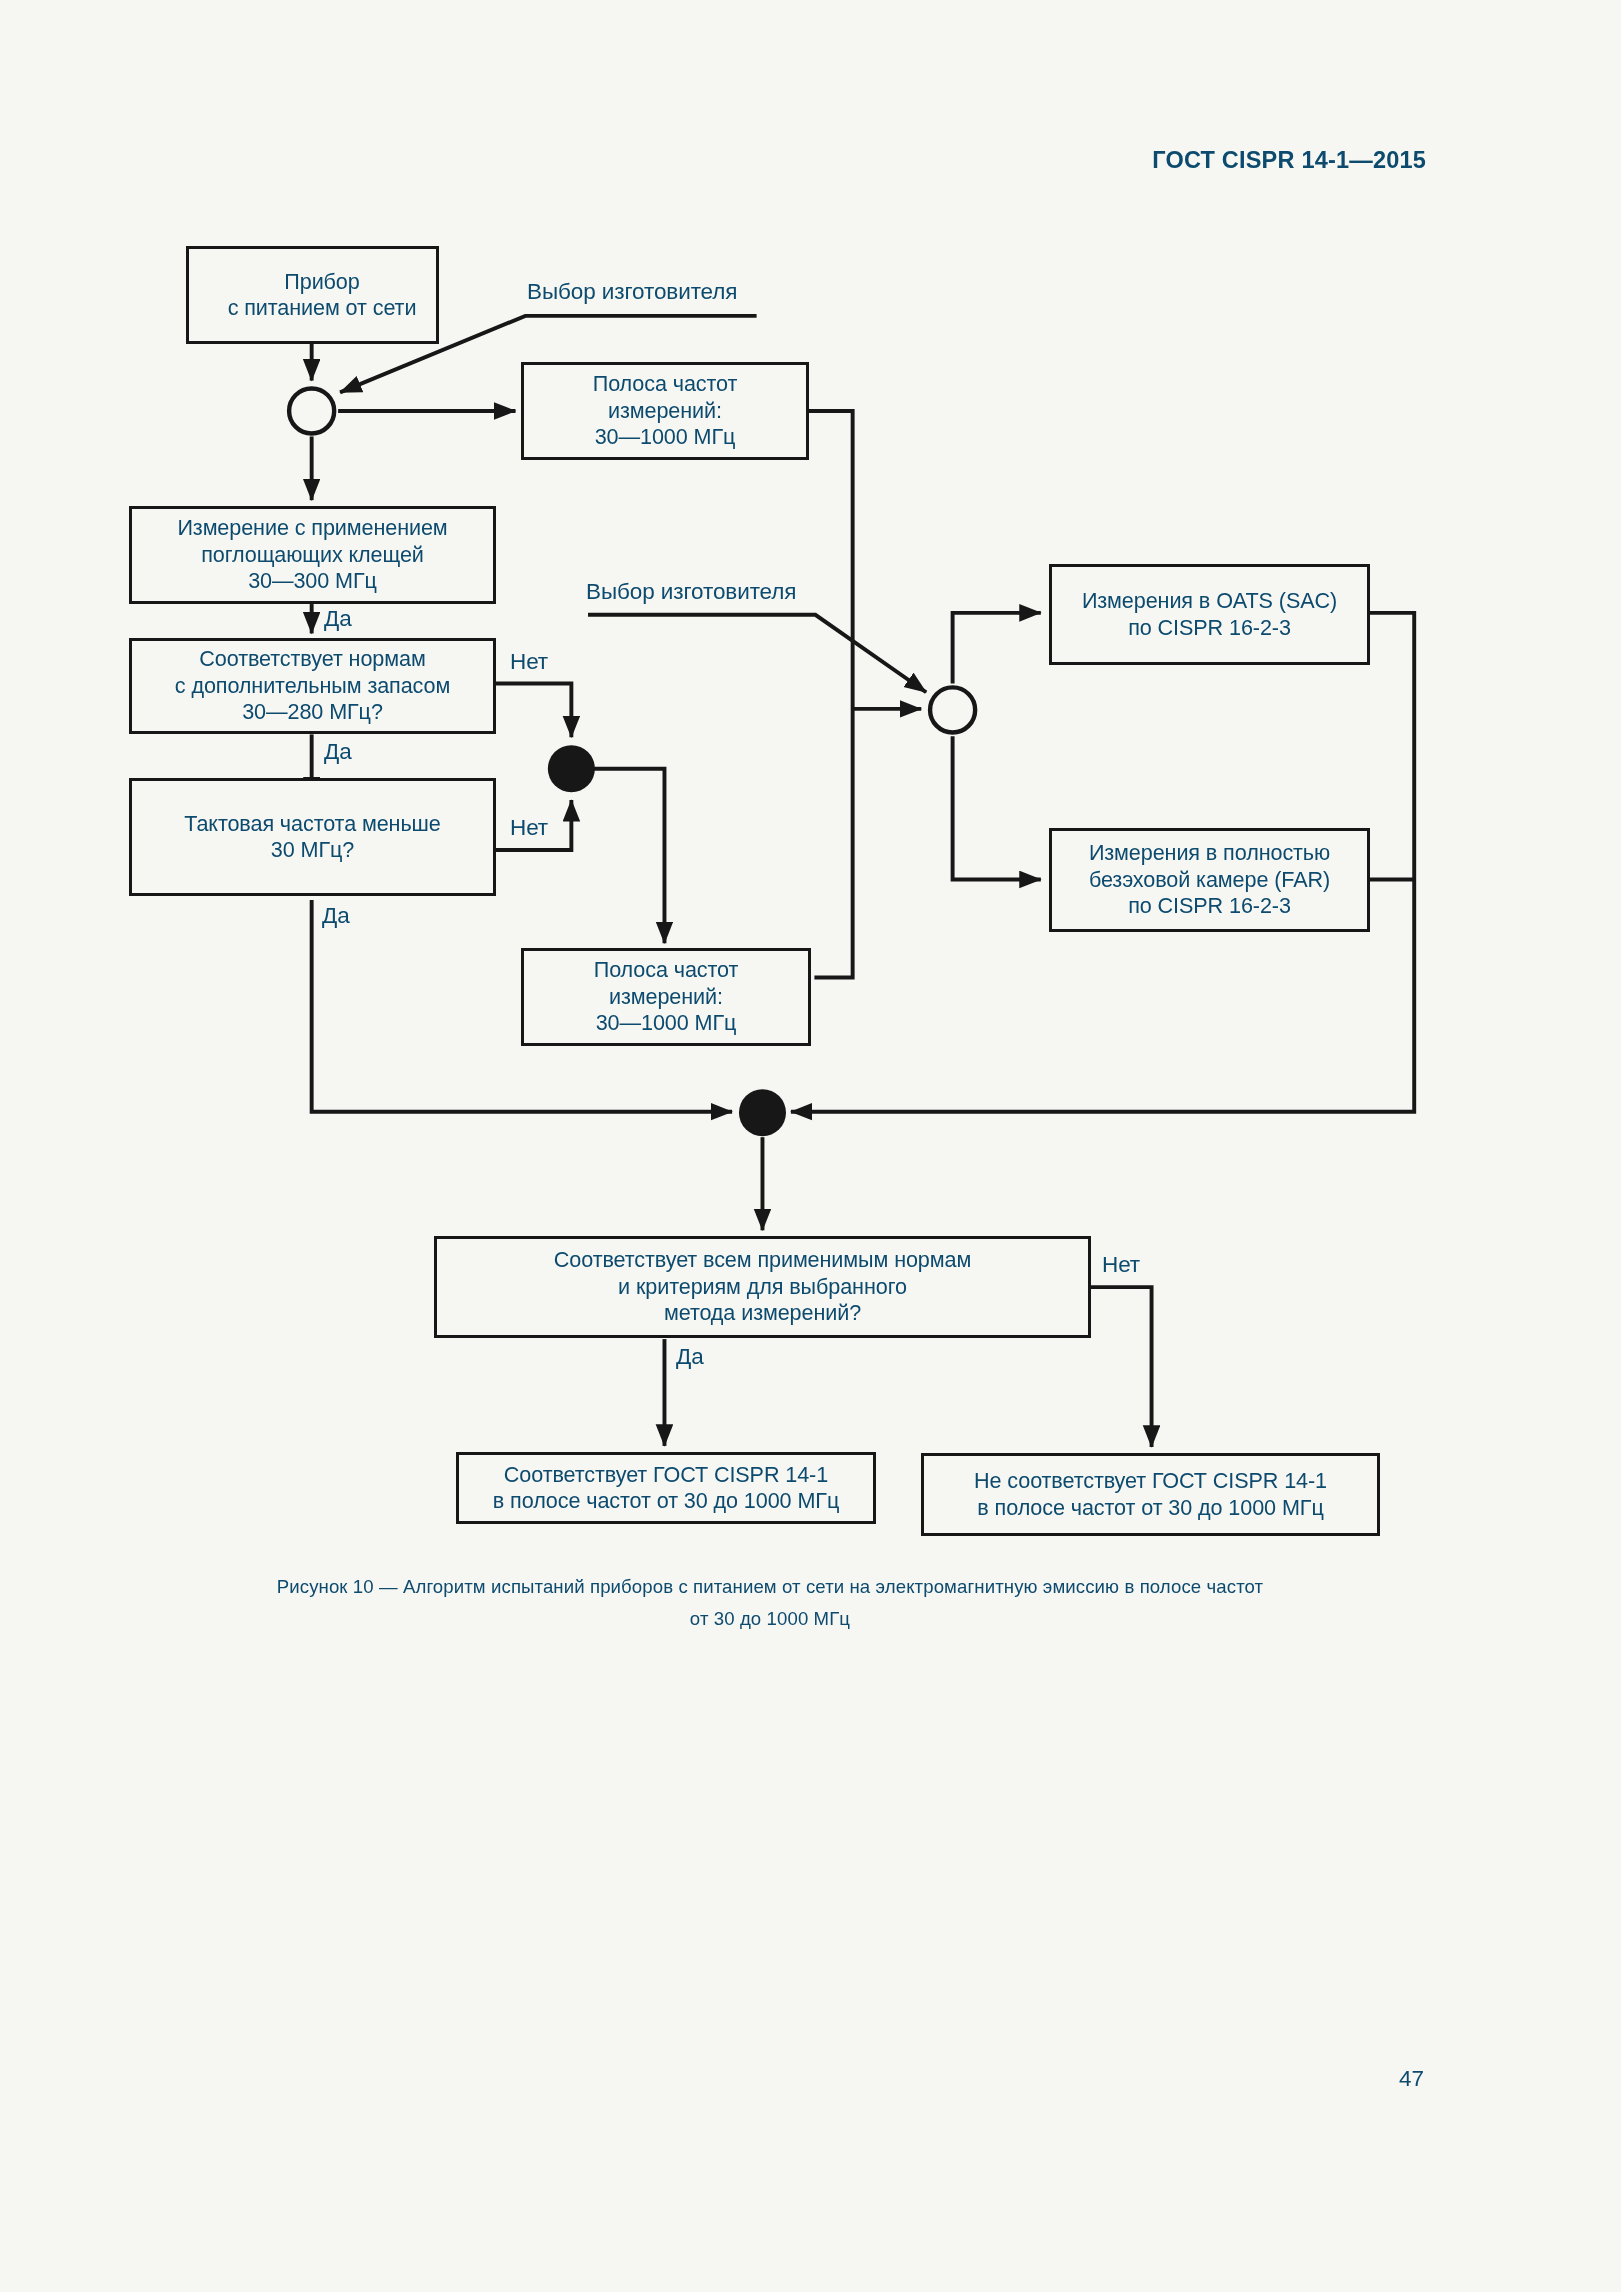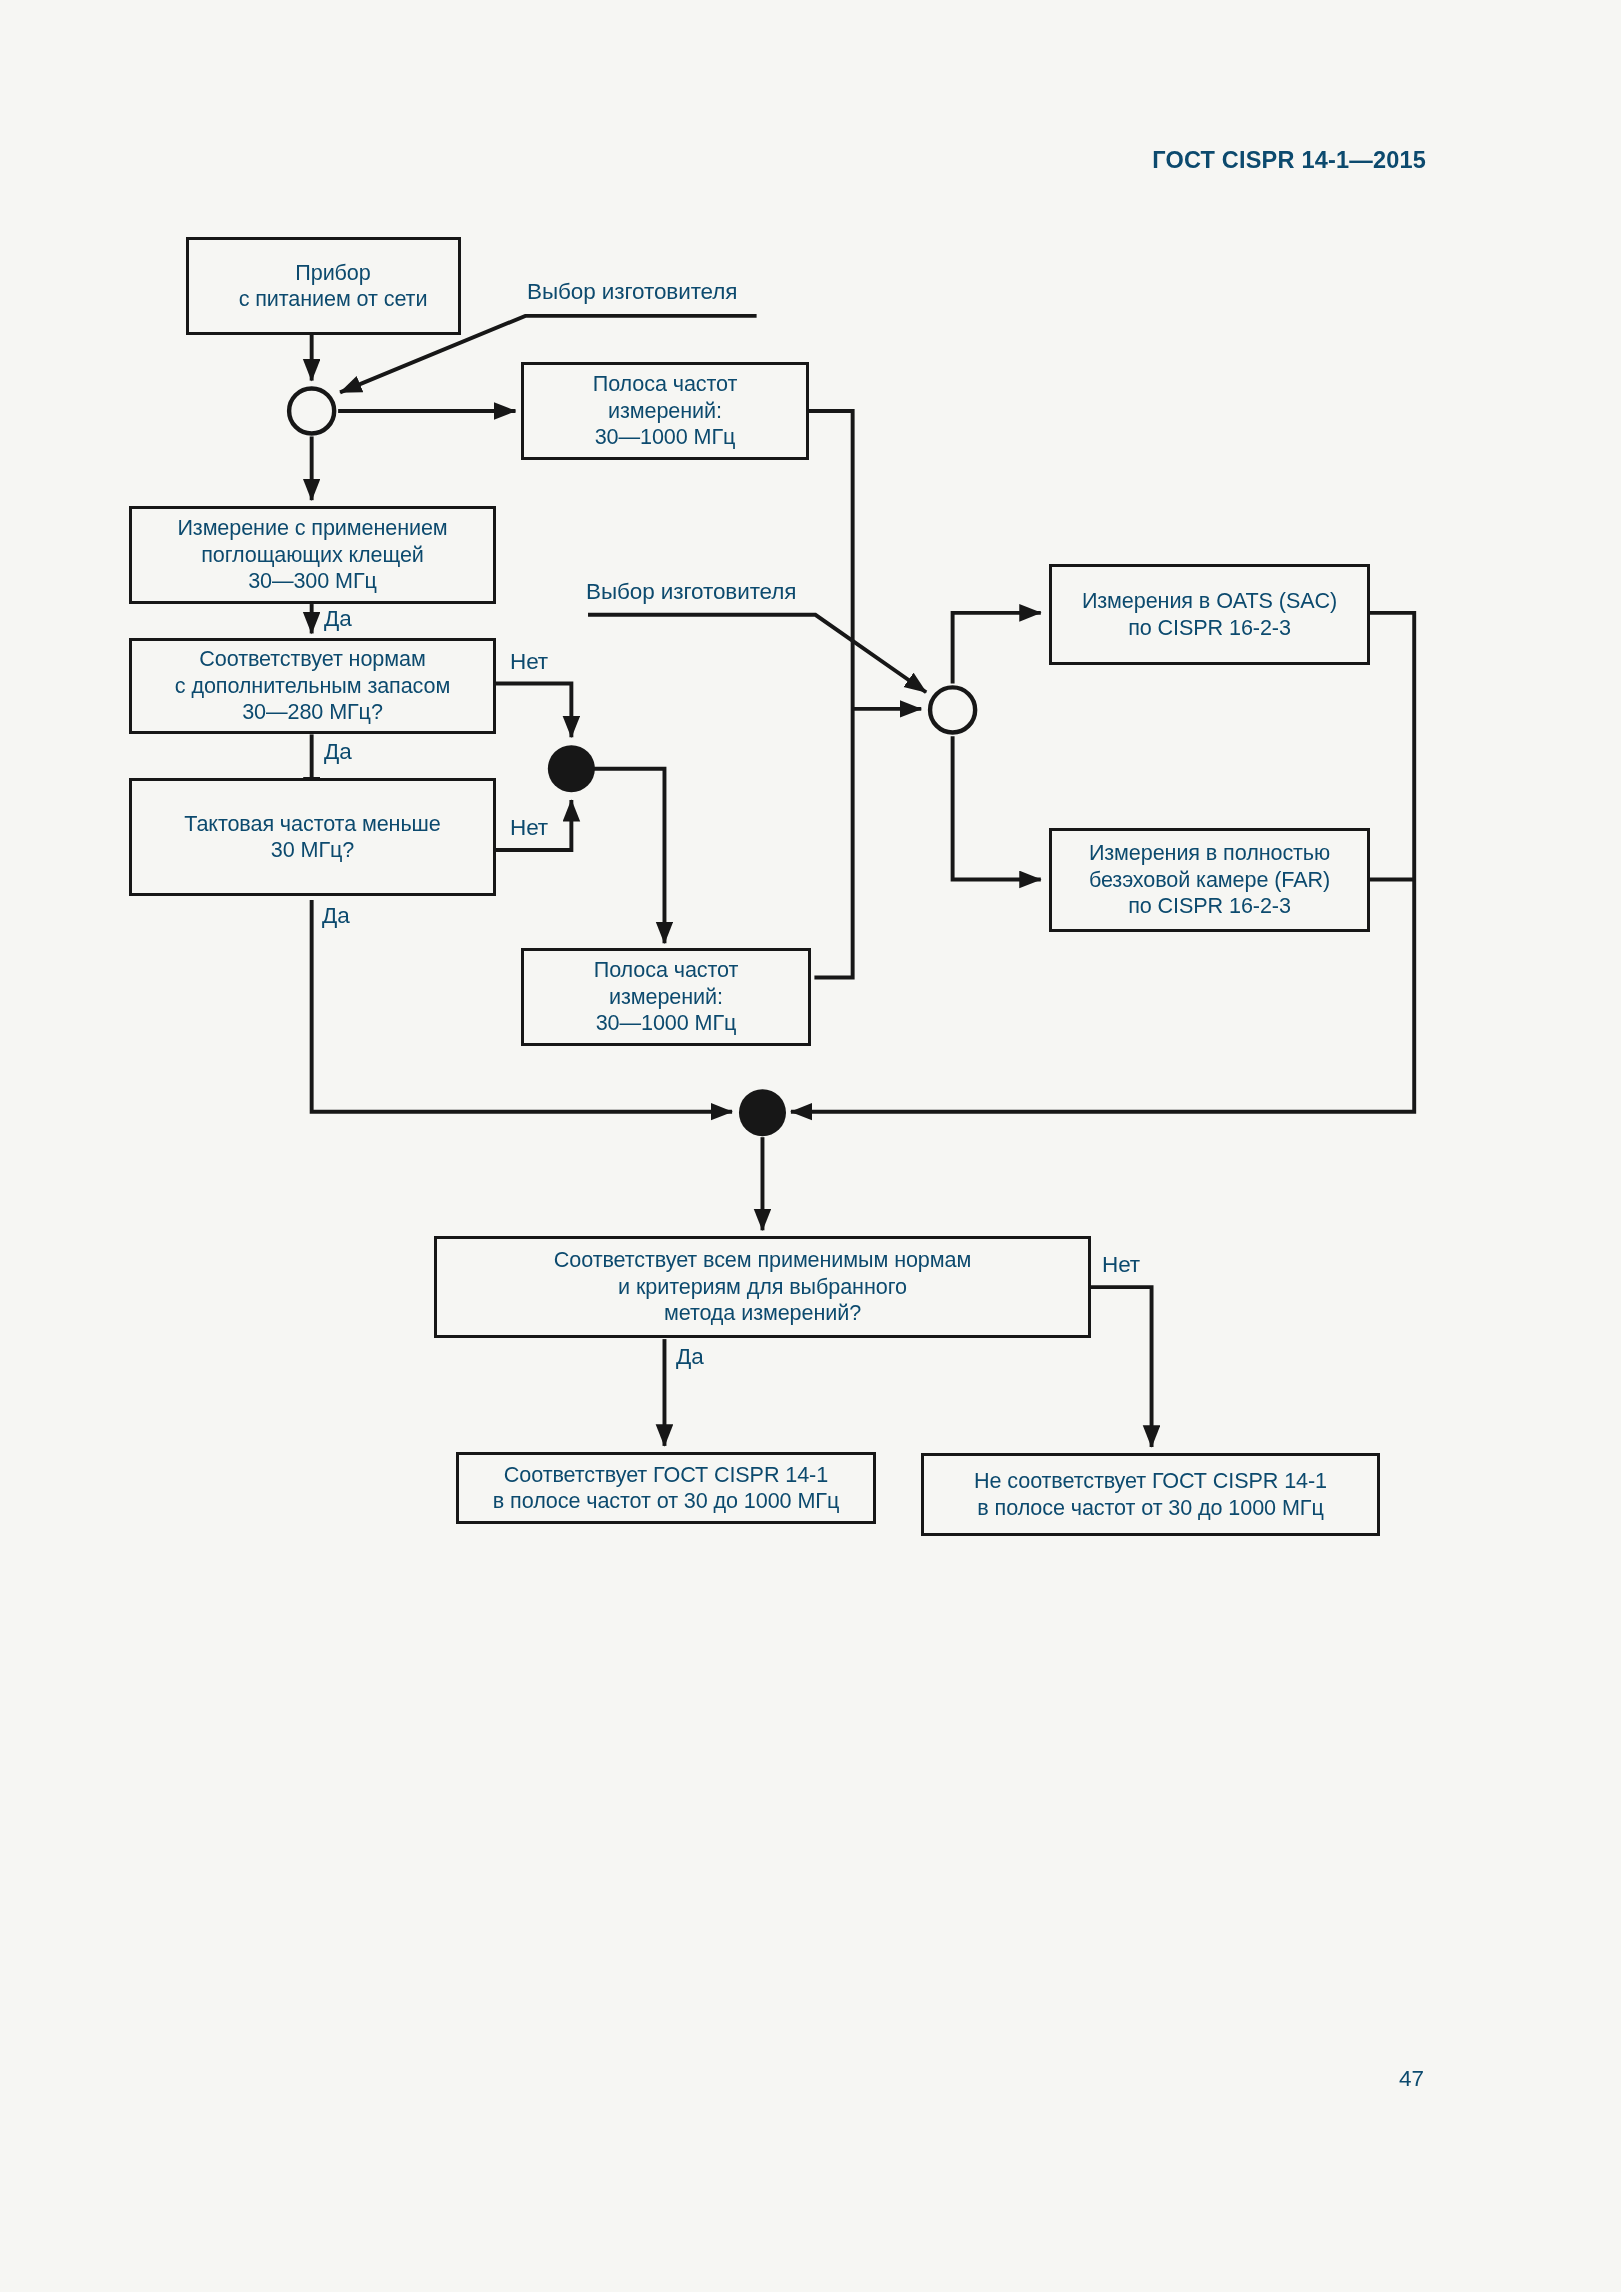--- a/index.html
+++ b/index.html
@@ -102,21 +102,21 @@
       <path d="M678 1366 V1475" marker-end="url(#arw)"></path>
 
       <path d="M1113 1313 H1175 V1476" marker-end="url(#arw)"></path>
     </g>
     <circle cx="318" cy="419" r="23" fill="#f6f6f3" stroke="#171717" stroke-width="4.5"></circle>
     <circle cx="972" cy="724" r="23" fill="#f6f6f3" stroke="#171717" stroke-width="4.5"></circle>
     <circle cx="583" cy="784" r="24" fill="#171717"></circle>
     <circle cx="778" cy="1135" r="24" fill="#171717"></circle>
   </svg>
 
-  <div class="node" style="left:186px;top:237px;width:275px;height:98px;padding-left:19px;">Прибор
+  <div class="node" style="left:186px;top:246px;width:253px;height:98px;padding-left:19px;">Прибор
 с питанием от сети</div>
 
   <div class="node" style="left:521px;top:362px;width:288px;height:98px;">Полоса частот
 измерений:
 30—1000 МГц</div>
 
   <div class="node" style="left:129px;top:506px;width:367px;height:98px;">Измерение с применением
 поглощающих клещей
 30—300 МГц</div>
 
@@ -153,17 +153,19 @@
 
   <div class="elabel" style="left:324px;top:607px;">Да</div>
   <div class="elabel" style="left:324px;top:740px;">Да</div>
   <div class="elabel" style="left:322px;top:904px;">Да</div>
   <div class="elabel" style="left:676px;top:1345px;">Да</div>
 
   <div class="elabel" style="left:510px;top:650px;">Нет</div>
   <div class="elabel" style="left:510px;top:816px;">Нет</div>
   <div class="elabel" style="left:1102px;top:1253px;">Нет</div>
 
+  <div class="caption" style="left:118px;top:1571px;width:1304px;">Рисунок 10 — Алгоритм испытаний приборов с питанием от сети на электромагнитную эмиссию в полосе частот
+от 30 до 1000 МГц</div>
 
   <div class="pagenum" style="left:1399px;top:2066px;">47</div>
 
 </div>
 
 
 </body></html>

